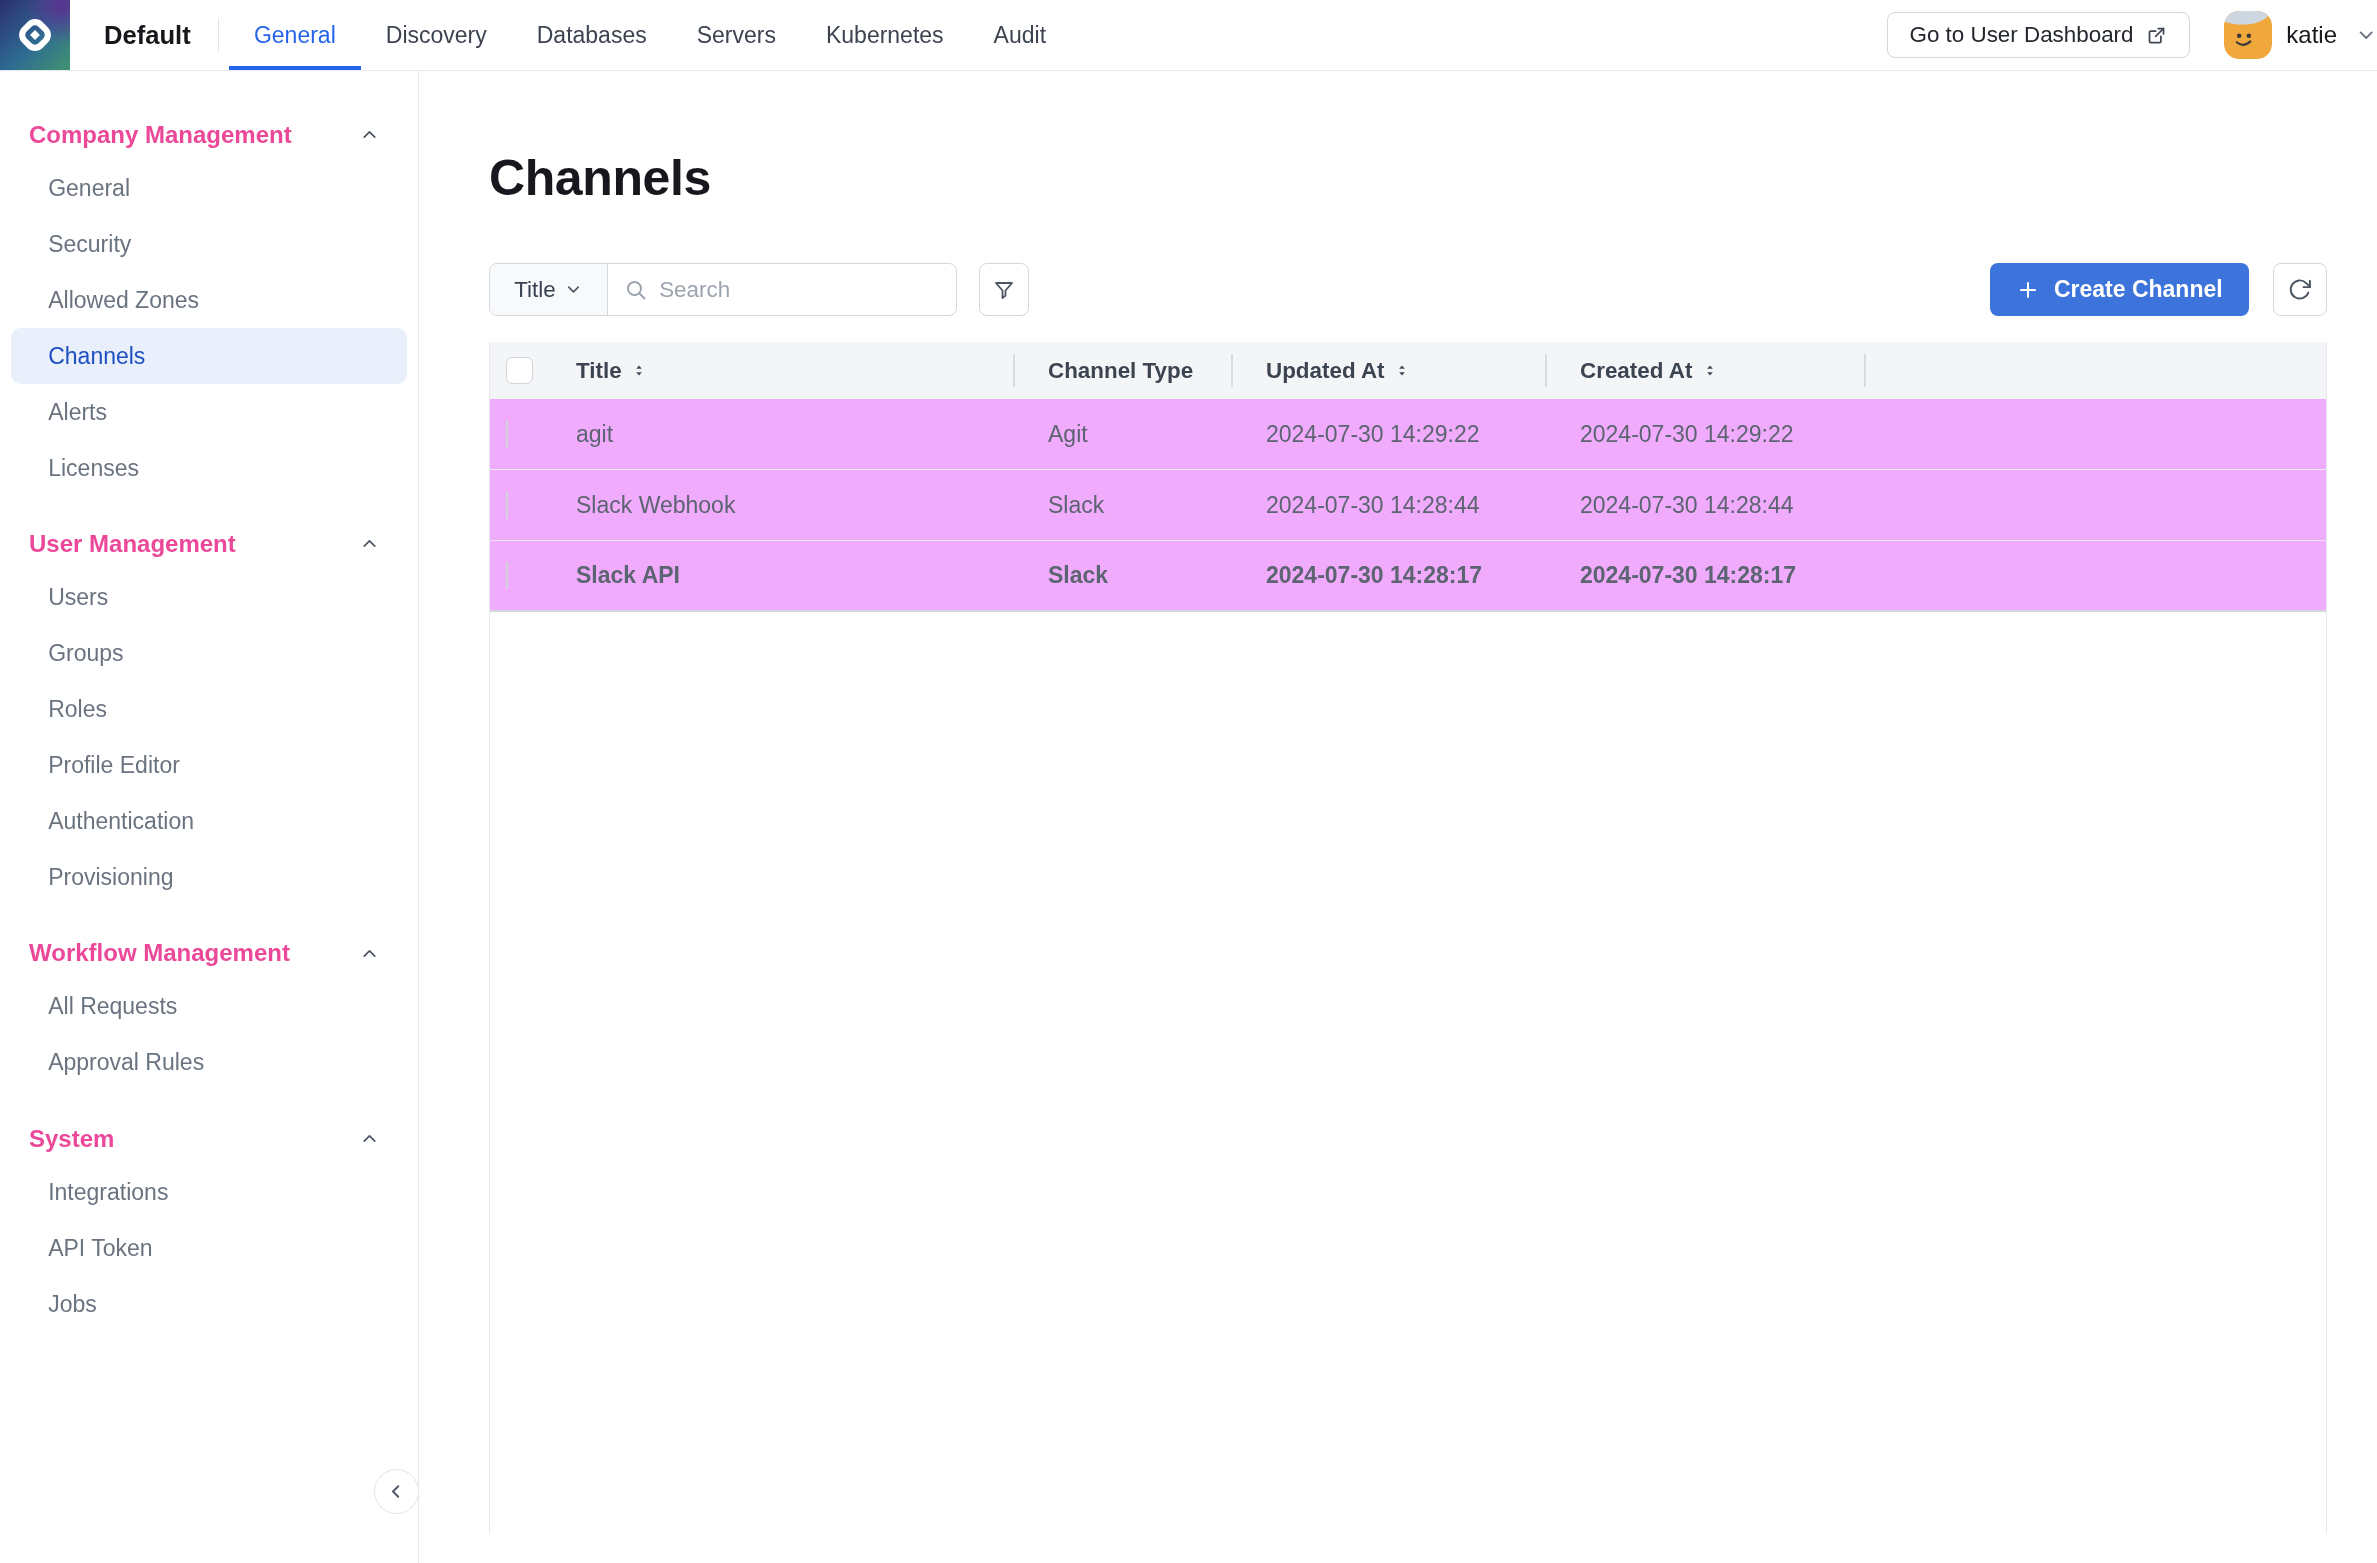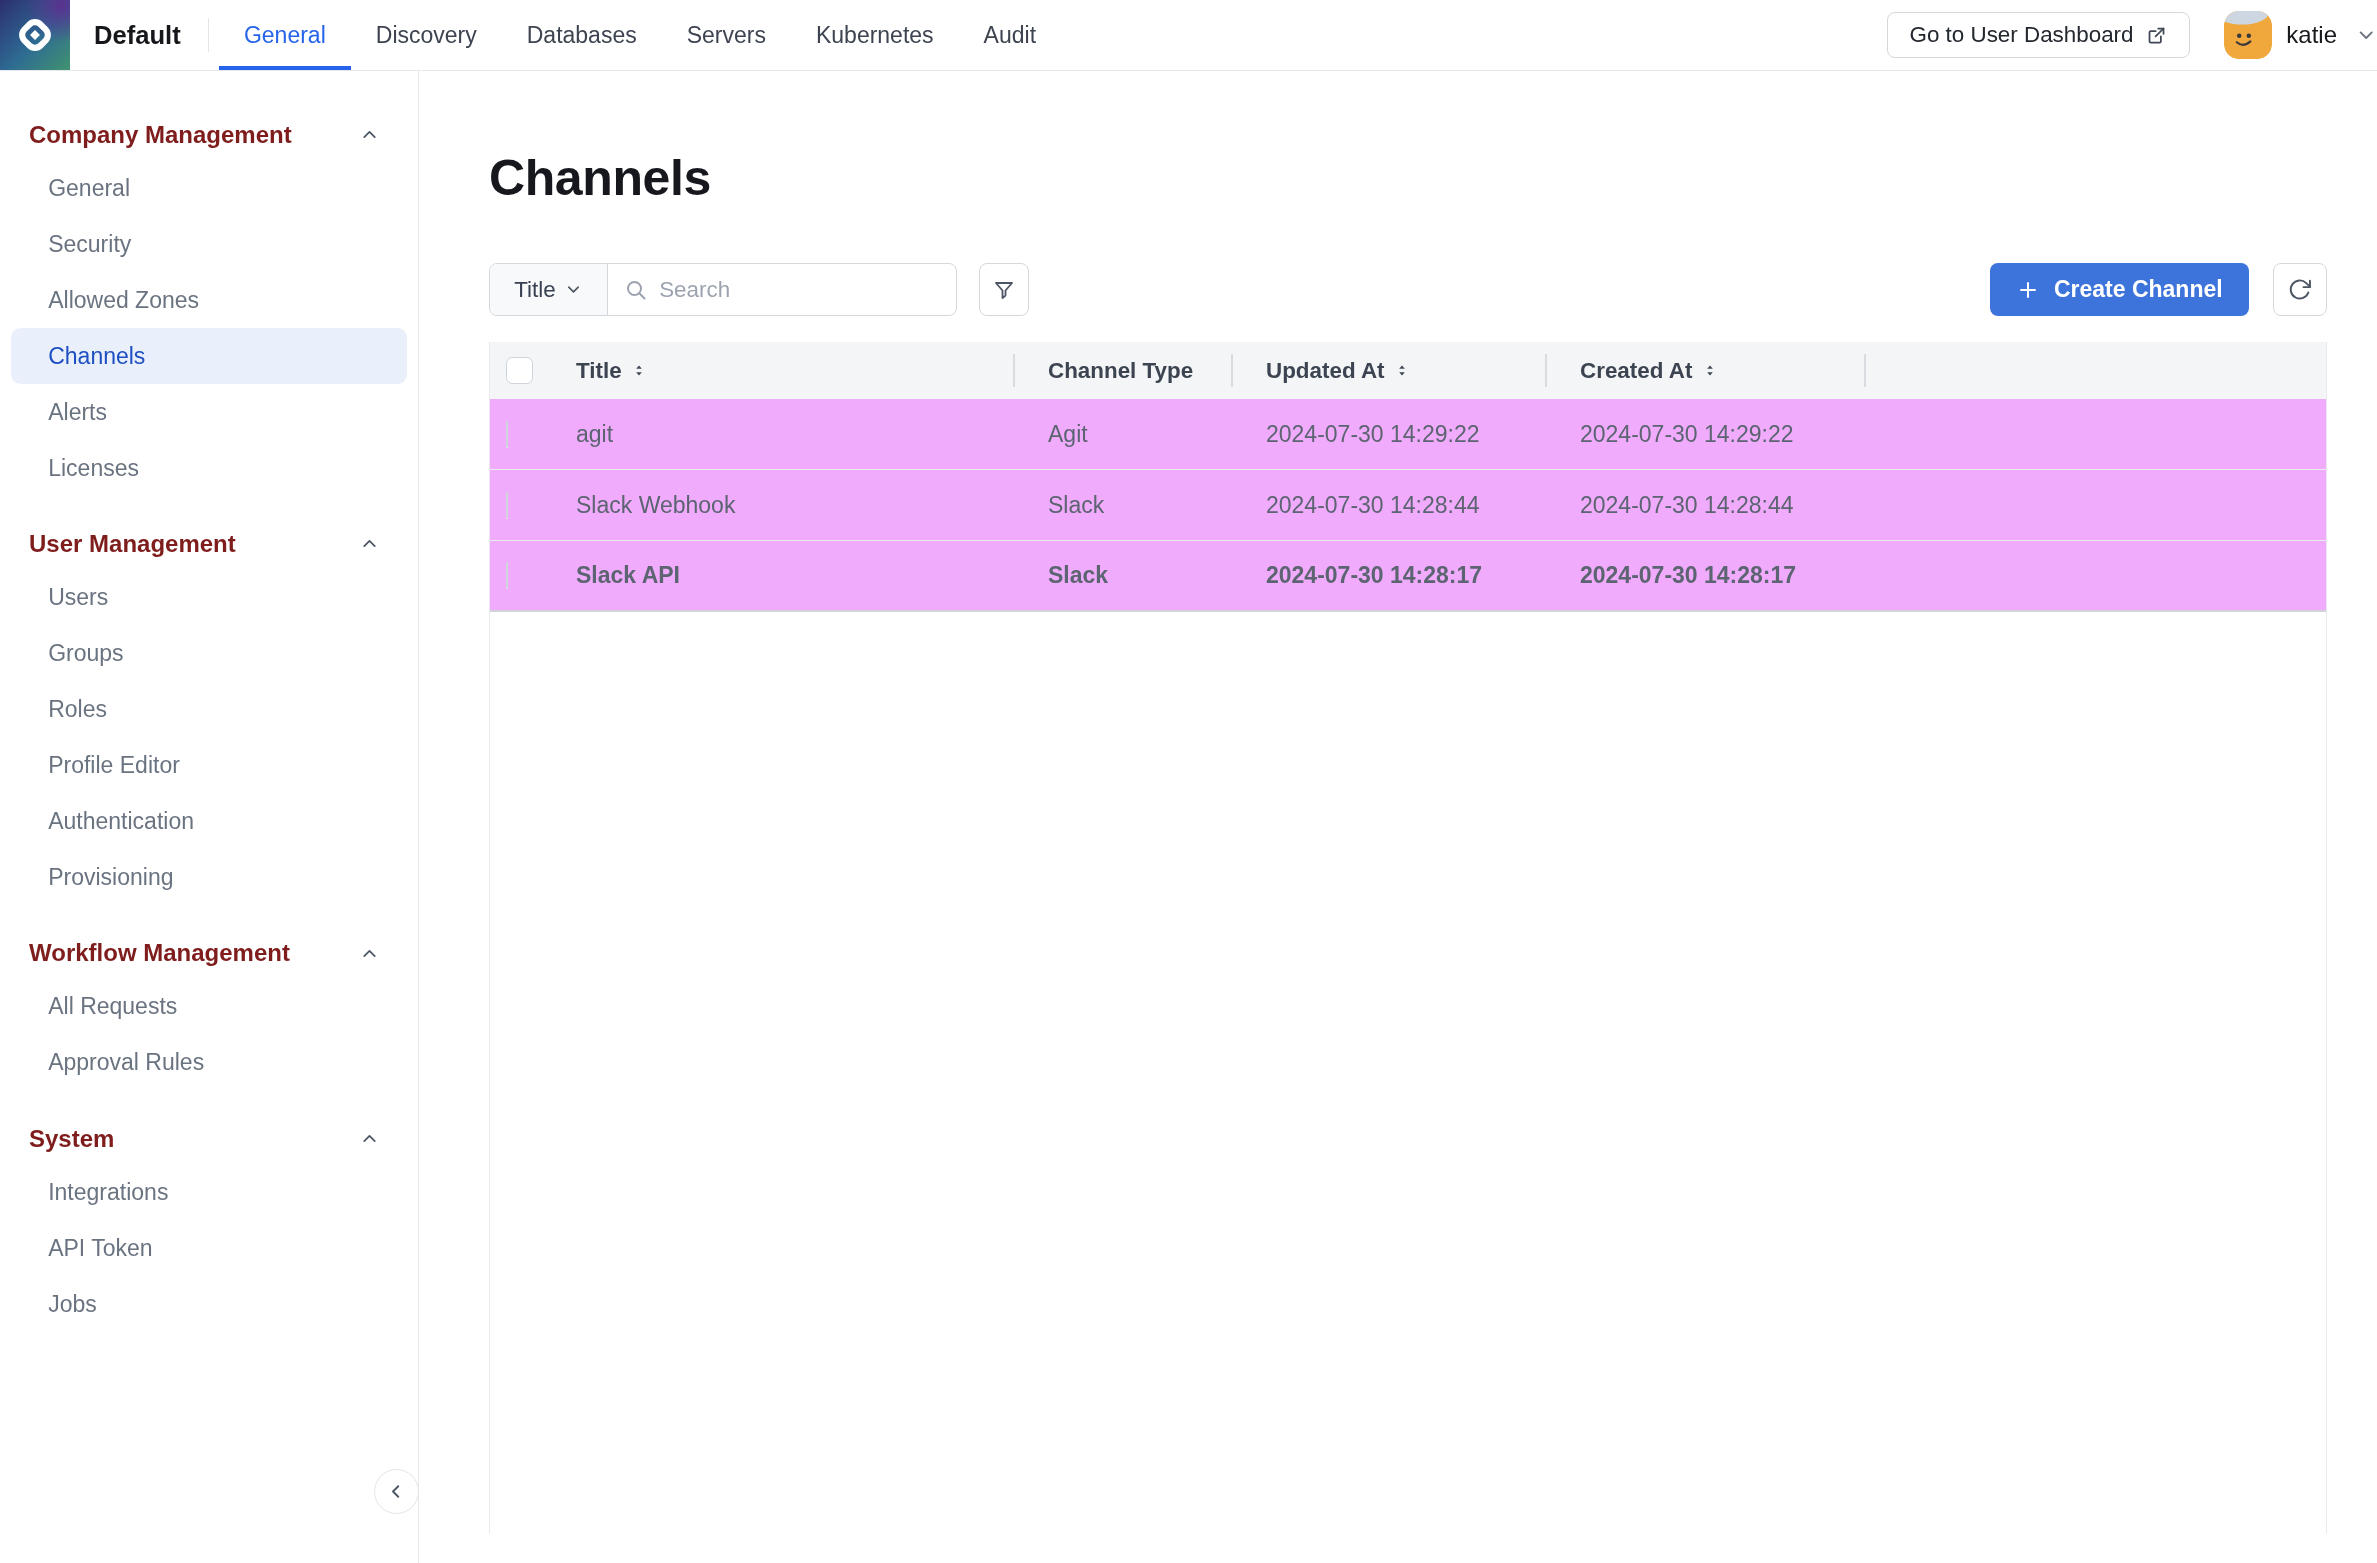--- a/index.html
+++ b/index.html
@@ -4,40 +4,40 @@
 <style>
   * { margin:0; padding:0; box-sizing:border-box; }
   html,body { width:2377px; height:1563px; overflow:hidden; background:#fff;
               font-family:"Liberation Sans", sans-serif; color:#17191c; }
 
   
   .navbar { height:71px; display:flex; align-items:stretch; border-bottom:1.6px solid #e6e8eb; background:#fff; }
   .logo { width:70px; height:70px; flex:0 0 70px; display:flex; align-items:center; justify-content:center;
           background: radial-gradient(circle at 88% 8%, rgba(92,47,143,.95) 0%, rgba(92,47,143,0) 42%),
                       linear-gradient(135deg, #2c2e6e 0%, #2e6b93 55%, #41936f 100%); }
-  .workspace { align-self:center; margin-left:24px; font-size:25.6px; font-weight:700; color:#15171b; }
+  .workspace { align-self:center; margin-left:34px; font-size:25.6px; font-weight:700; color:#15171b; }
   .nav-divider { align-self:center; width:1.6px; height:34px; background:#e3e5e9; margin-left:27px; }
   .tabs { display:flex; margin-left:9.6px; }
   .tab { display:flex; align-items:center; padding:0 25px; font-size:23px; color:#3d4450; cursor:pointer;
          border-bottom:4.8px solid transparent; border-top:4.8px solid transparent; }
   .tab.active { color:#2563eb; border-bottom-color:#2563eb; }
   .nav-right { margin-left:auto; display:flex; align-items:center; padding-right:0; }
   .dash-btn { display:flex; align-items:center; gap:12.8px; height:46px; padding:0 21.6px;
               border:1.6px solid #d4d7dc; border-radius:8px; background:#fff; font-size:22.4px; color:#23272e; cursor:pointer; }
   .dash-btn svg { stroke:#3f4754; }
   .avatar { width:48px; height:48px; margin-left:34px; border-radius:14.4px; overflow:hidden; flex:0 0 48px; }
   .username { margin-left:14.4px; font-size:24px; color:#17191c; }
   .user-chevron { margin-left:17.6px; display:flex; align-items:center; }
 
   
   .app { position:relative; display:flex; height:1492px; }
   .sidebar { width:419px; flex:0 0 419px; border-right:1.6px solid #e6e8eb; padding-top:38px; background:#fff; }
   .side-section { margin-bottom:22.4px; }
   .side-header { height:51px; display:flex; align-items:center; justify-content:space-between;
-                 padding:0 38px 0 29px; font-size:24px; font-weight:600; color:#7f1d1d; cursor:pointer; }
+                 padding:0 38px 0 29px; font-size:24px; font-weight:600; color:#ec4899; cursor:pointer; }
   .side-header svg { stroke:#4b5563; }
   .side-item { height:56px; display:flex; align-items:center; margin:0 11.2px; padding-left:37px;
                border-radius:9.6px; font-size:23px; color:#6a7380; cursor:pointer; }
   .side-item.active { background:#e9f0fb; color:#1e4fc2; }
 
   .collapse-btn { position:absolute; left:374px; top:1398px; width:45px; height:45px; border-radius:50%;
                   background:#fff; border:1.6px solid #e3e5e9; display:flex; align-items:center; justify-content:center;
                   cursor:pointer; z-index:5; }
   .collapse-btn svg { stroke:#4b5563; }
 

